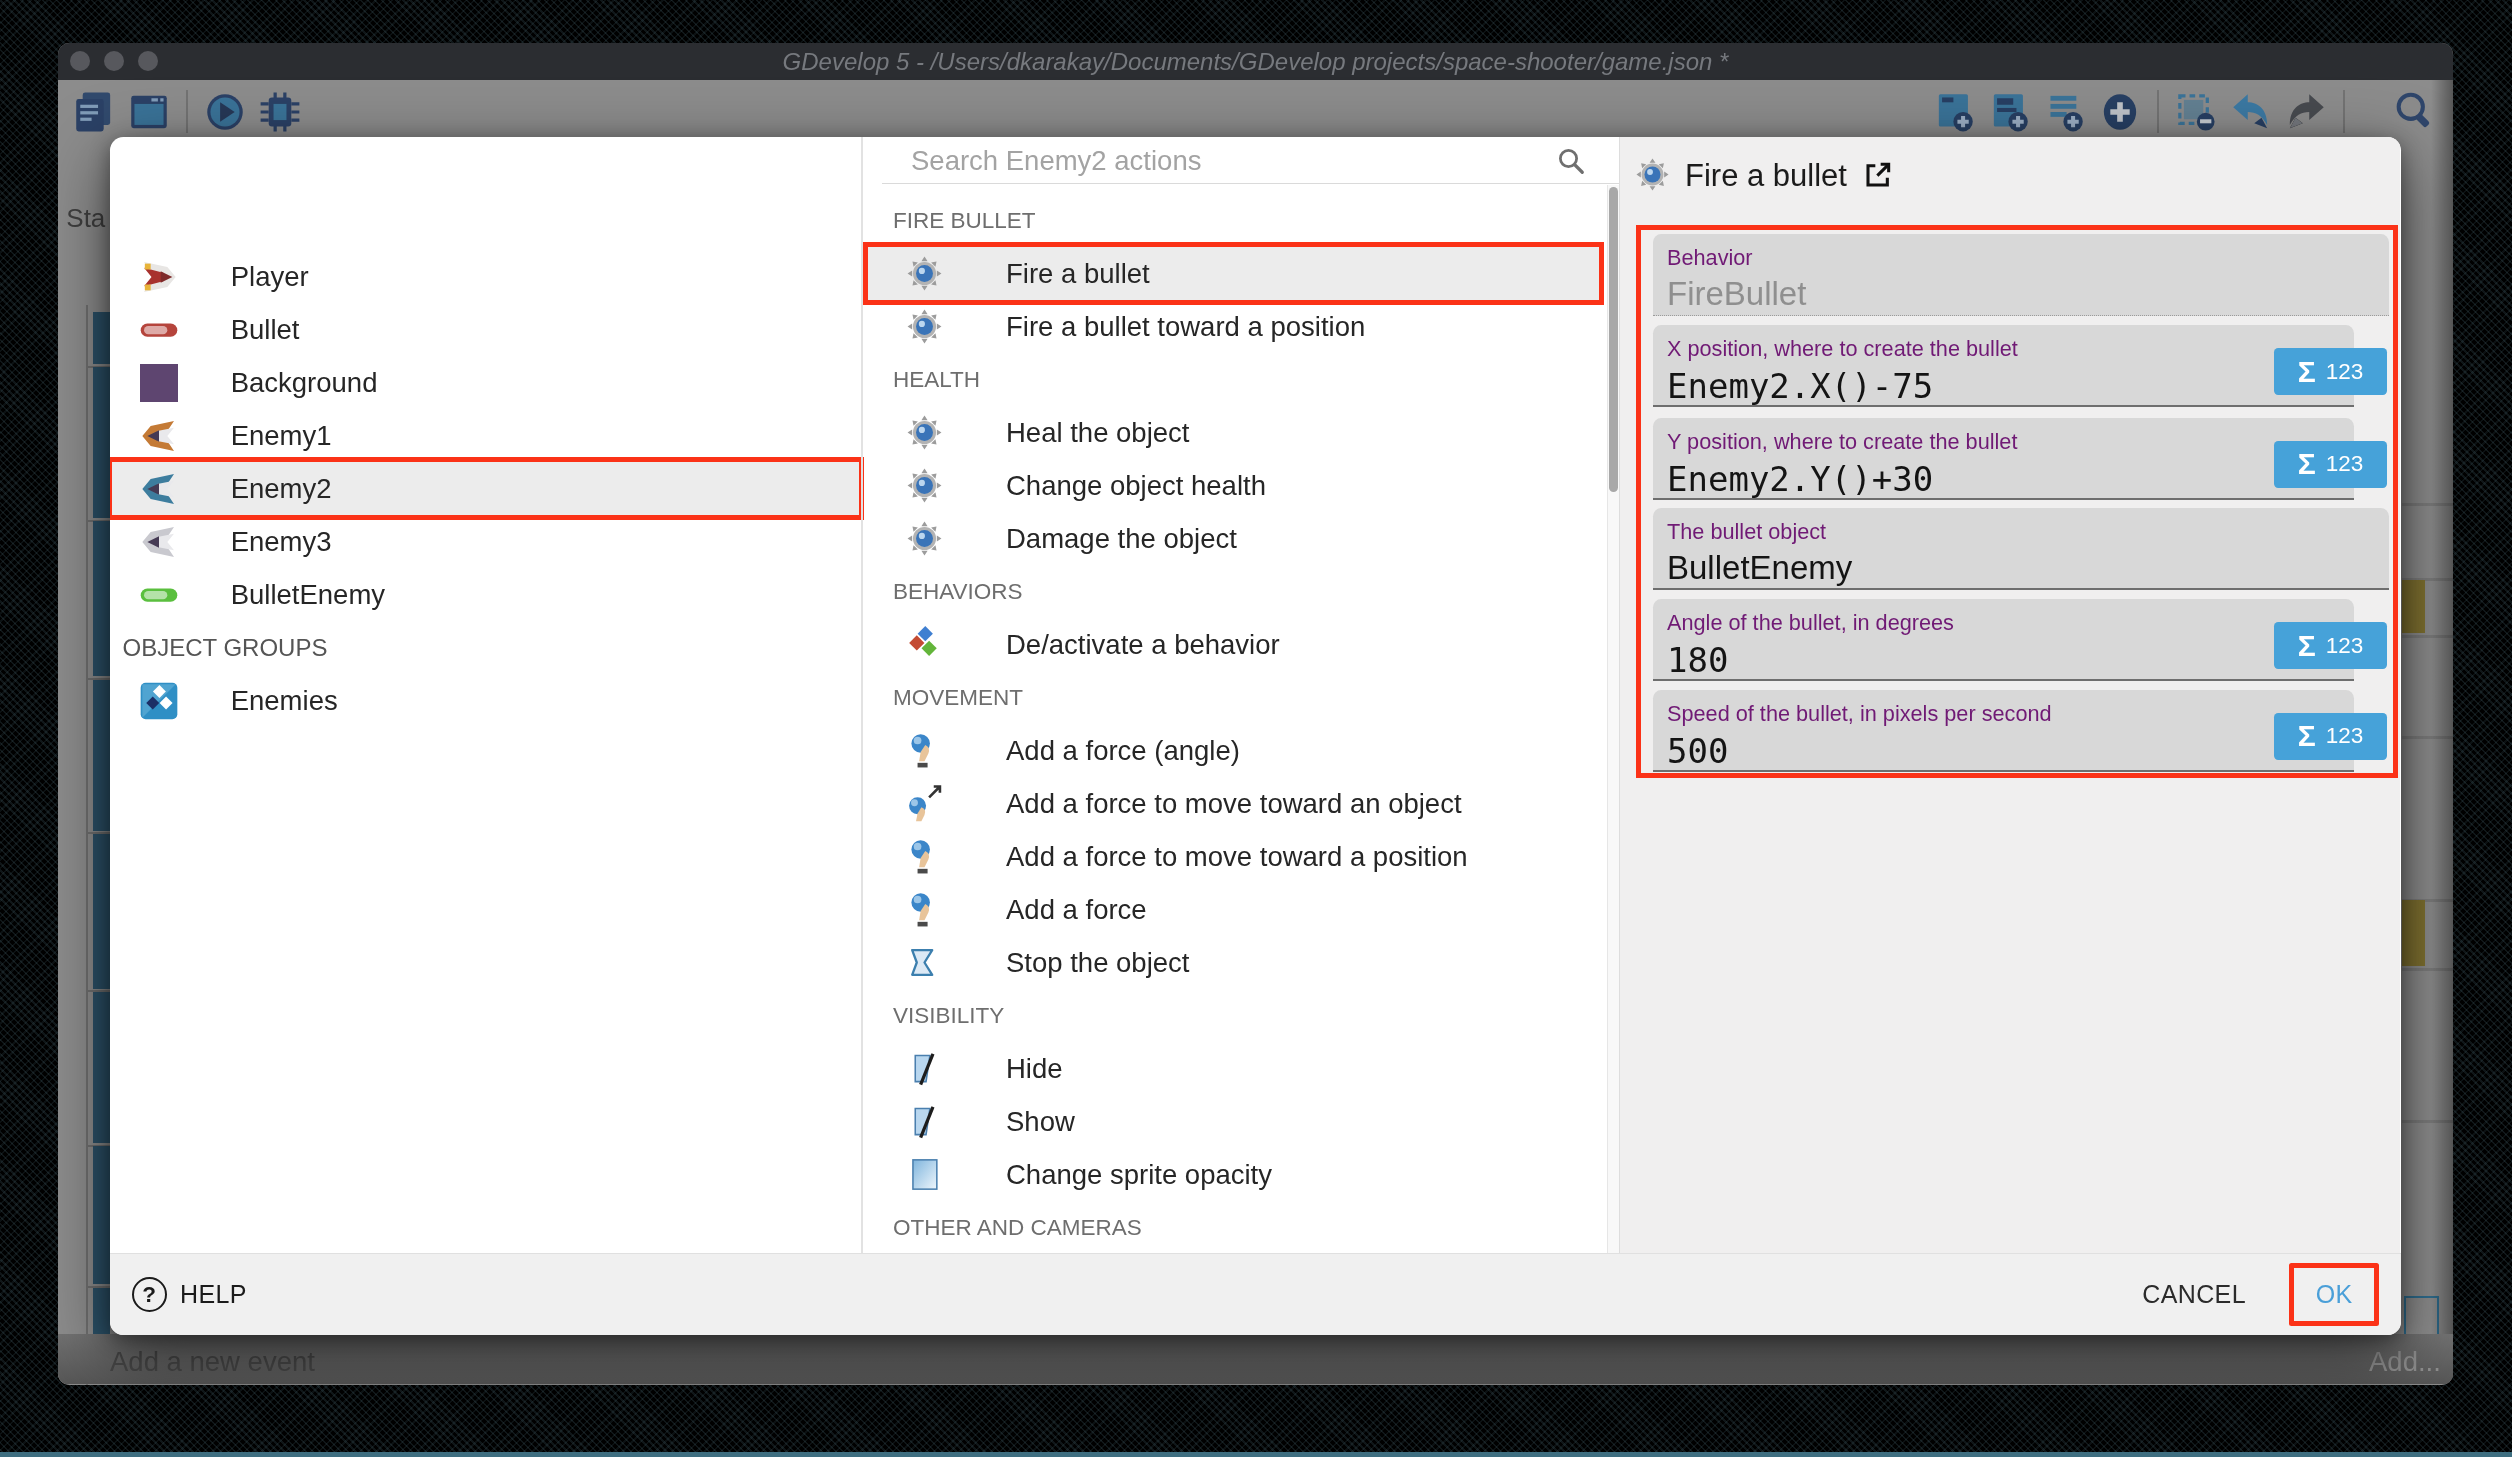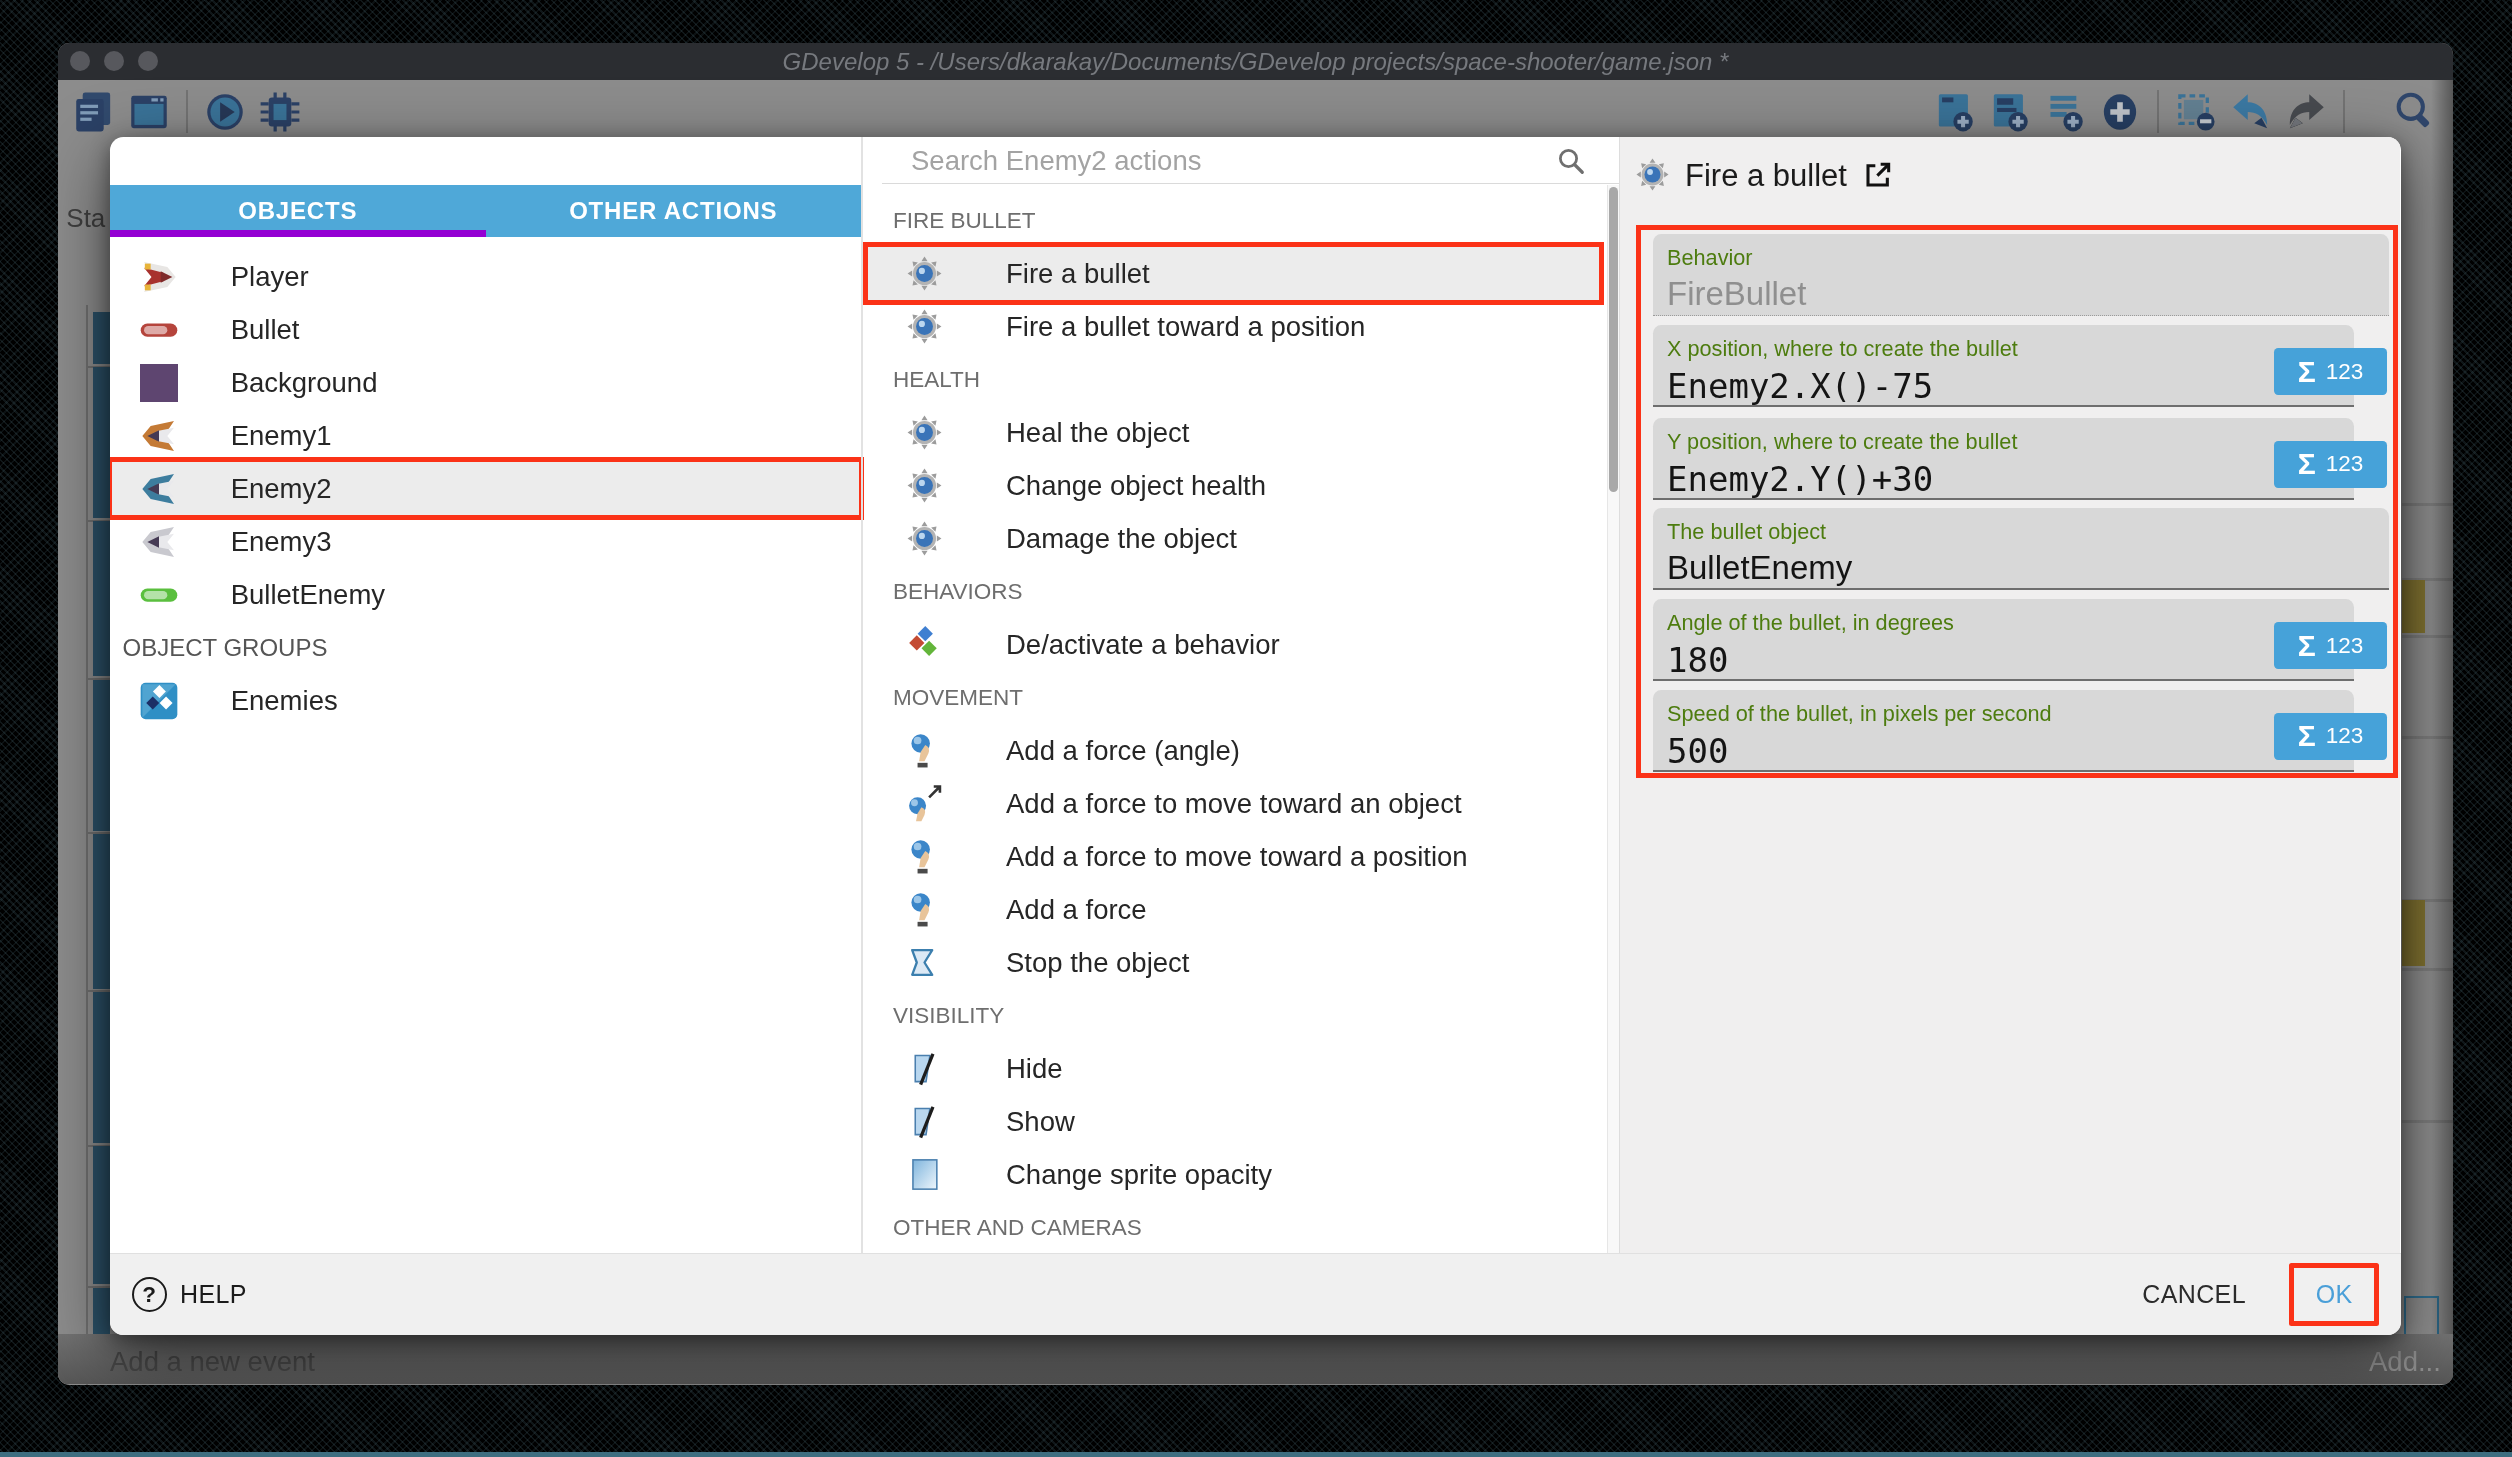--- a/index.html
+++ b/index.html
@@ -94,21 +94,21 @@
   .rhead .rtitle { font-size:31px; color:#1b1b1b; }
   .rhead .oin { color:#111; }
   .rhead .oin svg { width:32px; height:32px; }
 
   .params-ann { position:absolute; left:16px; top:88px; width:762px; height:553px;
     border:5px solid #fb3217; pointer-events:none; }
   .fields { position:absolute; left:33px; top:97px; width:736px; }
   .fld { position:relative; margin-bottom:9.2px; }
   .fbox { background:#d8d8d8; border-radius:8.3px 8.3px 0 0; padding:10.8px 8.3px 6.7px 14px;
     border-bottom:2.5px solid #6e6e6e; height:82px; }
-  .fbox .flab { font-size:21.7px; color:#4d7c0f; }
+  .fbox .flab { font-size:21.7px; color:#701a75; }
   .fbox .fval { font-size:34px; color:#141414; font-family:"DejaVu Sans Mono", monospace; margin-top:4.2px; }
   .fbox.sansval .fval { font-family:"Liberation Sans", sans-serif; font-size:33px; }
   .fbox.disabled { border-bottom:1.7px dotted #9b9b9b; }
   .fbox.disabled .fval { color:#8f8f8f; }
   .fbox.exp { width:701px; }
   .sigma { position:absolute; left:621px; top:23px; width:113px; height:47px; background:#46a2d9;
     border-radius:4.2px; display:flex; align-items:center; justify-content:center; gap:10px; color:#fff; }
   .sigma .sg { font-size:30px; font-weight:bold; }
   .sigma .dg { font-size:22.5px; }
 
@@ -354,24 +354,20 @@
 
       <div class="bottomband">
         <div class="addevent">Add a new event</div>
         <div class="addmore">Add...</div>
       </div>
     </div>
 
     <div class="dialog">
 
       <div class="panel-left">
-        <div class="tabbar">
-          <div class="tab active">OBJECTS</div>
-          <div class="tab">OTHER ACTIONS</div>
-        </div>
         <div class="obj-list">
           <div class="orow">
             <span class="oicn">
                 <svg viewBox="0 0 48 48" width="40" height="40">
                   <use href="#sym-player"></use>
                 </svg>
               </span>
             <span class="olab">Player</span>
           </div>
           <div class="orow">

